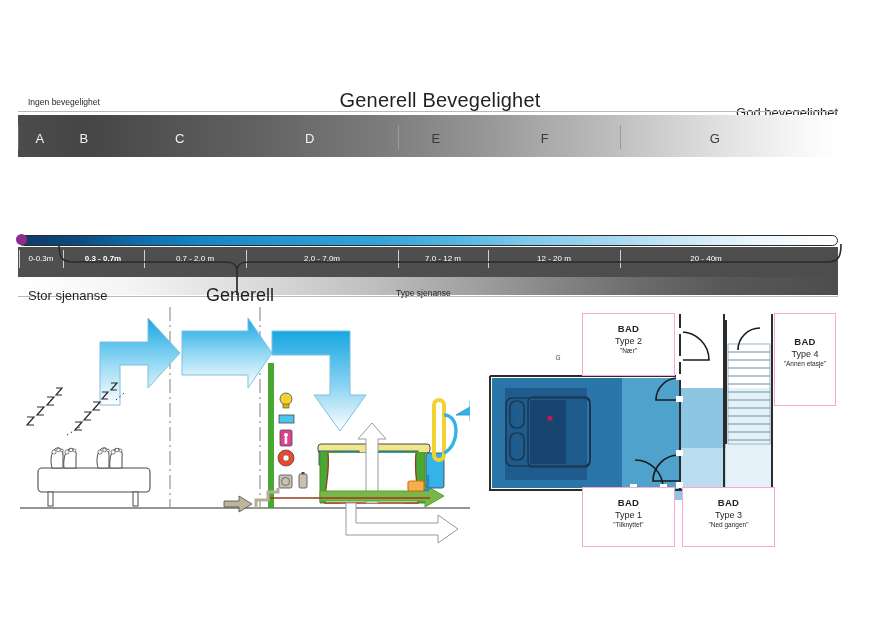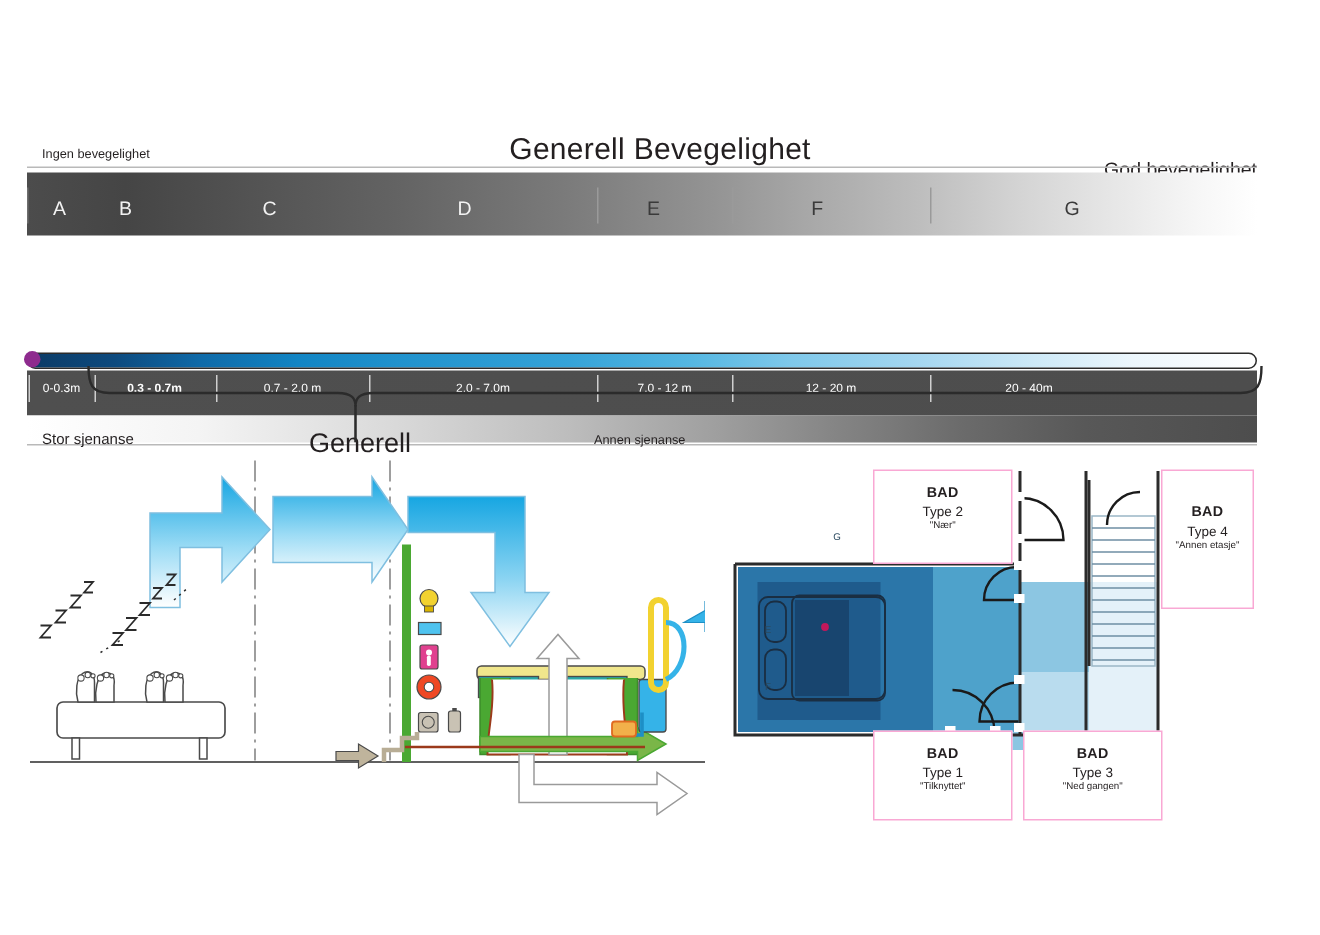--- a/index.html
+++ b/index.html
@@ -61,21 +61,21 @@
 
   .grad-tail{
     position:absolute;left:18px;top:192px;width:820px;height:18px;
     background:linear-gradient(to right,#ffffff 0%,#f4f4f4 14%,#d9d9d9 30%,
       #bdbdbd 44%,#9f9f9f 56%,#848484 66%,#6b6b6b 76%,#585858 86%,#4d4d4d 100%);
   }
   .sj-title{
     position:absolute;left:150px;top:200px;width:180px;text-align:center;
     font-size:18px;color:#231f20;
   }
-  .sj-left{position:absolute;left:28px;top:203px;font-size:10px;}
+  .sj-left{position:absolute;left:28px;top:203px;font-size:13px;}
   .sj-right{position:absolute;left:396px;top:203px;font-size:8.5px;}
 
   
   .brace{position:absolute;left:55px;top:240px;width:790px;height:55px;}
 
   
   .illus{position:absolute;left:20px;top:295px;width:450px;height:260px;}
 
   
   .plan{position:absolute;left:480px;top:300px;width:380px;height:260px;}
@@ -128,29 +128,29 @@
       <div class="tickL" style="left:380px;"></div>
       <div class="tickL" style="left:470px;"></div>
       <div class="tickL" style="left:602px;"></div>
 
       <div class="dist" style="left:23px;">0-0.3m</div>
       <div class="dist" style="left:85px;font-weight:bold;">0.3 - 0,7m</div>
       <div class="dist" style="left:177px;">0.7 - 2,0 m</div>
       <div class="dist" style="left:304px;">2,0 - 7,0m</div>
       <div class="dist" style="left:425px;">7,0 - 12 m</div>
       <div class="dist" style="left:536px;">12 - 20 m</div>
-      <div class="dist" style="left:668px;text-align:right;">20 - 40m</div>
+      <div class="dist" style="left:688px;text-align:right;">20 - 40m</div>
     </div>
 
     <div class="grad-tail"></div>
     <div class="hairline" style="top:211px;"></div>
 
     <div class="sj-title">Generell</div>
     <div class="sj-left">Stor sjenanse</div>
-    <div class="sj-right">Annen sjenanse</div>
+    <div class="sj-right">Type sjenanse</div>
   </div>
 
   <svg class="brace" viewBox="0 0 790 55">
     <path d="M4,4 C4,16 6,22 18,22 L170,22 C180,22 182,26 182,31
              C182,26 184,22 194,22 L772,22 C784,22 786,16 786,4" fill="none" stroke="#2b2b2b" stroke-width="1.6"></path>
     <path d="M182,30 L182,55" fill="none" stroke="#2b2b2b" stroke-width="1.7"></path>
   </svg>
 
   <svg class="illus" viewBox="0 0 450 260">
     <defs>

